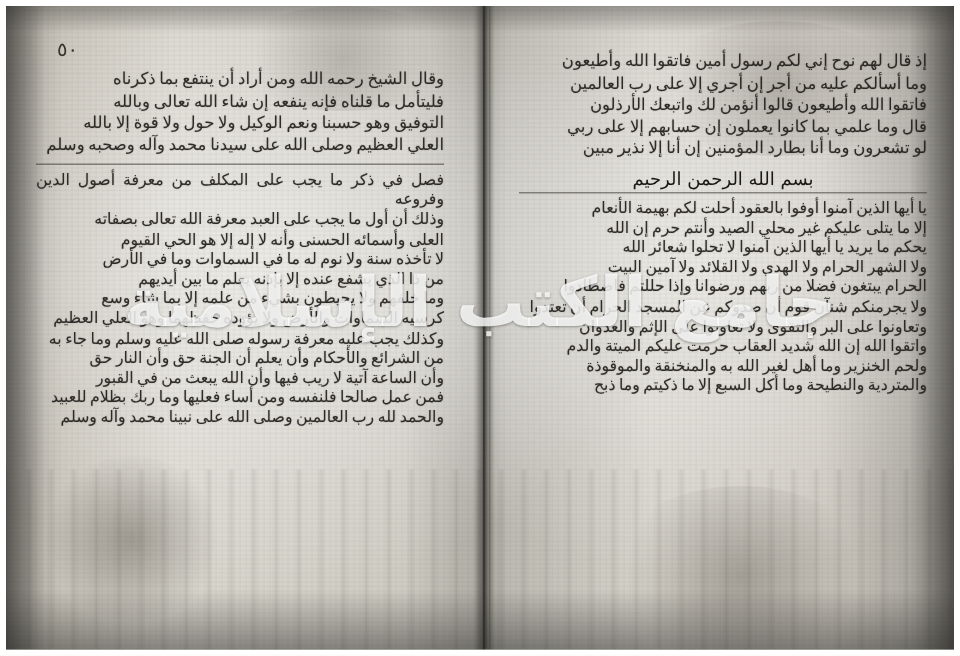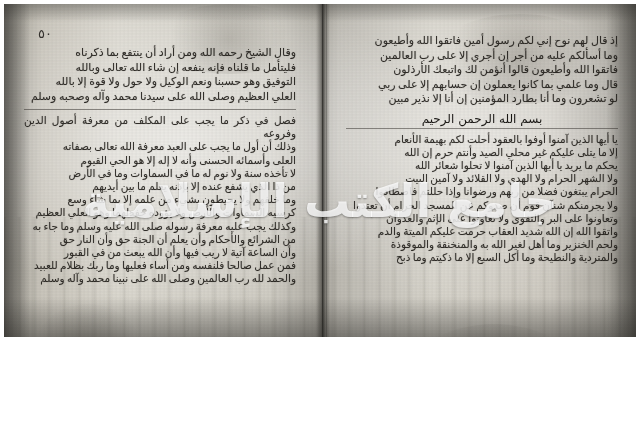--- a/index.html
+++ b/index.html
@@ -22,21 +22,21 @@
     background: #ffffff;
     overflow: hidden;
   }
 
   
   #photo {
     position: absolute;
     left: 4px;
     top: 4px;
     width: 632px;
-    height: 333px;
+    height: 429px;
     background: #d8d4cb;
     overflow: hidden;
     box-shadow: inset 0 0 0 1px #6b6a66;
   }
 
   
   .paper-base {
     position: absolute;
     inset: 0;
     background:

